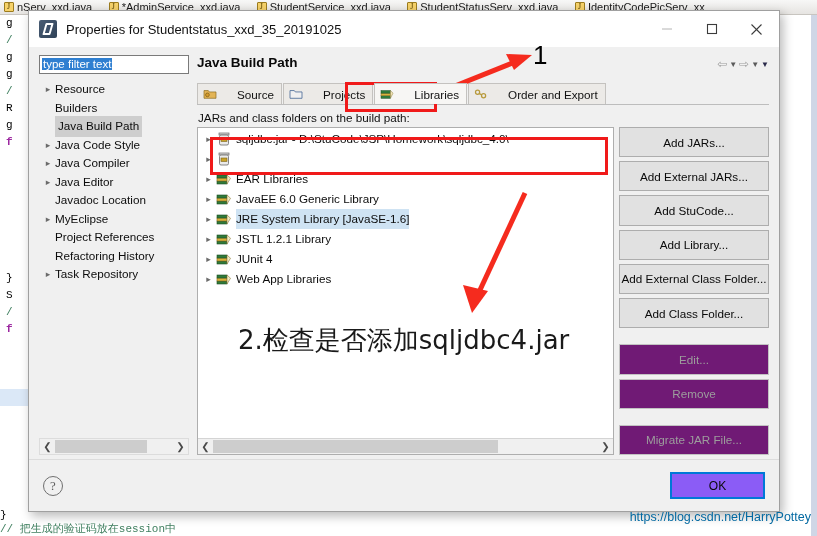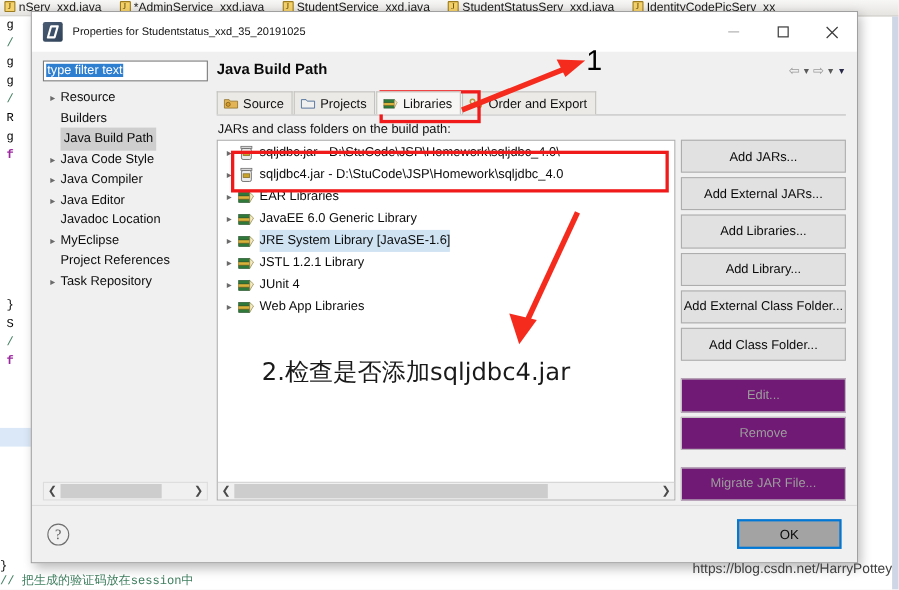--- a/index.html
+++ b/index.html
@@ -141,21 +141,21 @@
   }
   .win-icon::after {
     content: "";
     position: absolute;
     left: 7px; top: 5px;
     width: 4px; height: 8px;
     background: #3d5069;
     transform: skewX(-16deg);
   }
   .win-title {
-    font-size: 10px;
+    font-size: 13px;
     color: #111;
     white-space: nowrap;
   }
   .win-ctrls {
     position: absolute;
     right: 0; top: 0;
     height: 36px;
     display: flex;
   }
   .win-btn {
@@ -287,21 +287,21 @@
     margin-top: 2px;
   }
   .ptab {
     height: 21px;
     line-height: 21px;
     padding: 0 7px 0 5px;
     font-size: 11.7px;
     color: #111;
     display: flex;
     align-items: center;
-    gap: 4px;
+    gap: 20px;
     background: #eceae7;
     border: 1px solid #c4c2bf;
     border-bottom: none;
     margin-right: 1px;
     white-space: nowrap;
   }
   .ptab.active {
     background: #f7f6f4;
     position: relative;
     z-index: 2;
@@ -416,47 +416,47 @@
     background: #e1e1e1;
     border: 1px solid #adadad;
     font-size: 12px;
     color: #0a0a0a;
     display: flex;
     align-items: center;
     justify-content: center;
   }
   .fbtn.default {
     border: 2px solid #0078d7;
-    background: #a3a3a3;
+    background: #8b5cf6;
   }
 
   
   .anno { position: absolute; pointer-events: none; }
   .anno-box {
     border: 3px solid #f01a1a;
     position: absolute;
   }
   .anno-num {
     position: absolute;
     font-size: 26px;
     color: #000000;
     font-family: "Liberation Sans", sans-serif;
   }
   .anno-cn {
     position: absolute;
-    font-size: 22px;
+    font-size: 26px;
     color: #1a1a1a;
     font-family: "DejaVu Sans", sans-serif;
     white-space: nowrap;
   }
   .watermark {
     position: absolute;
     right: 6px; bottom: 12px;
     font-size: 12.5px;
-    color: #404040;
+    color: #0369a1;
     font-family: "Liberation Sans", sans-serif;
   }
 </style>
 </head>
 <body>
 
 <div id="root">
 
   <div class="ide-bg">
     <div class="ide-editor-area"></div>
@@ -566,20 +566,24 @@
                 <span class="arrow empty">▸</span>
                 <span class="tlabel">Javadoc Location</span>
               </div>
             <div class="tnode">
                 <span class="arrow">▸</span>
                 <span class="tlabel">MyEclipse</span>
               </div>
             <div class="tnode">
                 <span class="arrow empty">▸</span>
                 <span class="tlabel">Project References</span>
+              </div>
+            <div class="tnode">
+                <span class="arrow empty">▸</span>
+                <span class="tlabel">Refactoring History</span>
               </div>
             <div class="tnode">
                 <span class="arrow">▸</span>
                 <span class="tlabel">Task Repository</span>
               </div>
           </div>
 
           <div class="tree-hscroll">
             <div class="sb-arrow">❮</div>
             <div class="sb-track">
@@ -651,21 +655,20 @@
                   <span class="ltext">sqljdbc.jar - D:\StuCode\JSP\Homework\sqljdbc_4.0\</span>
                 </div>
 
                 <div class="litem">
                   <span class="arrow">▸</span>
                   <svg class="jaricon" viewBox="0 0 16 14">
                       <rect x="3" y="1" width="10" height="2" fill="#d8d8d8" stroke="#6a6a6a" stroke-width="0.7"></rect>
                       <rect x="3.5" y="3" width="9" height="10" rx="1.5" fill="#eaeaea" stroke="#6a6a6a" stroke-width="0.8"></rect>
                       <rect x="5" y="6" width="6" height="3.5" fill="#c8a22a" stroke="#7a631a" stroke-width="0.6"></rect>
                     </svg>
-                  <span class="ltext">sqljdbc4.jar - D:\StuCode\JSP\Homework\sqljdbc_4.0</span>
                 </div>
 
                 <div class="litem">
                   <span class="arrow">▸</span>
                   <svg class="libicon" viewBox="0 0 16 14">
                       <rect x="1" y="9" width="10" height="3" fill="#2f7a3a" stroke="#1d4f25" stroke-width="0.6"></rect>
                       <rect x="1" y="6" width="10" height="3" fill="#d9b23c" stroke="#8a6a1e" stroke-width="0.6"></rect>
                       <rect x="1" y="3" width="10" height="3" fill="#2f7a3a" stroke="#1d4f25" stroke-width="0.6"></rect>
                       <path d="M11 3l3.5 3.2-3.5 5.8z" fill="#f4ecc4" stroke="#8a7a3a" stroke-width="0.6"></path>
                     </svg>
@@ -734,21 +737,21 @@
                 <div class="sb-track">
                   <div class="sb-thumb" style="left:0; width:74%;"></div>
                 </div>
                 <div class="sb-arrow">❯</div>
               </div>
             </div>
 
             <div class="btncol">
               <div class="dbtn">Add JARs...</div>
               <div class="dbtn">Add External JARs...</div>
-              <div class="dbtn">Add Libraries...</div>
+              <div class="dbtn">Add StuCode...</div>
               <div class="dbtn">Add Library...</div>
               <div class="dbtn">Add External Class Folder...</div>
               <div class="dbtn">Add Class Folder...</div>
               <div class="spacer-sm"></div>
               <div class="dbtn disabled">Edit...</div>
               <div class="dbtn disabled">Remove</div>
               <div class="spacer-sm"></div>
               <div class="dbtn disabled">Migrate JAR File...</div>
             </div>
           </div>

